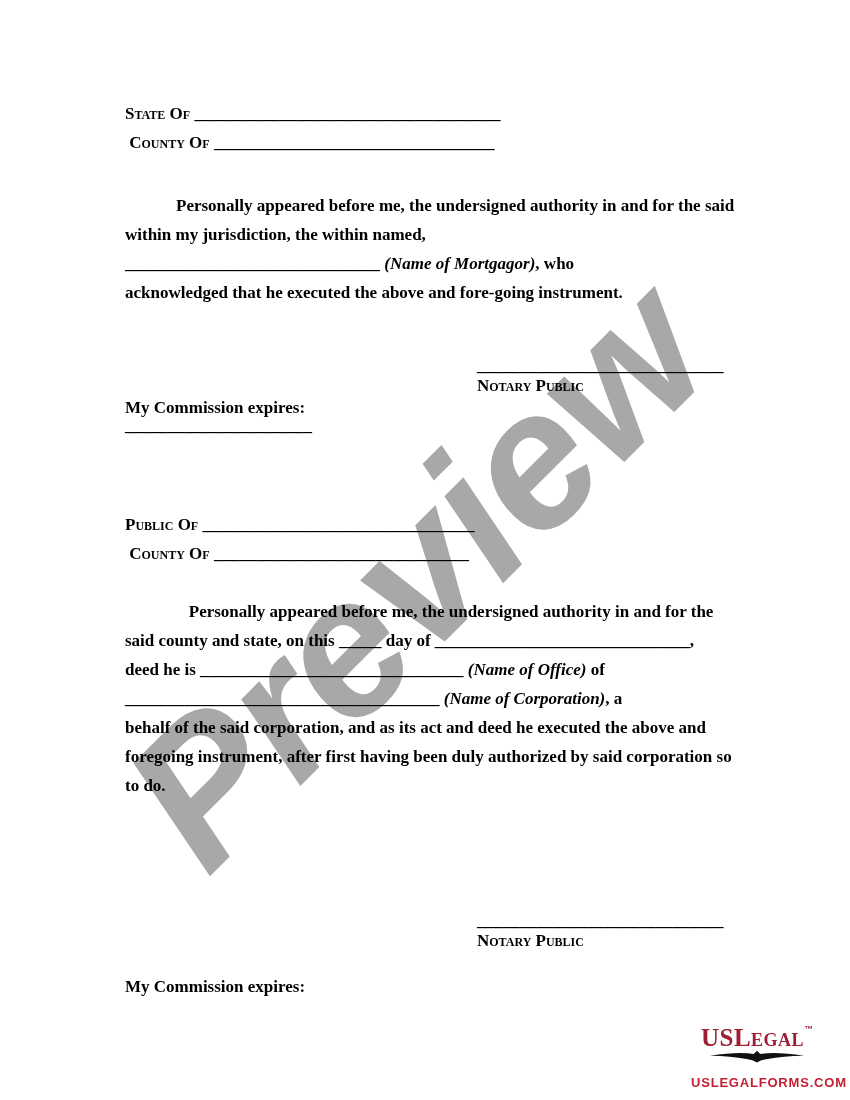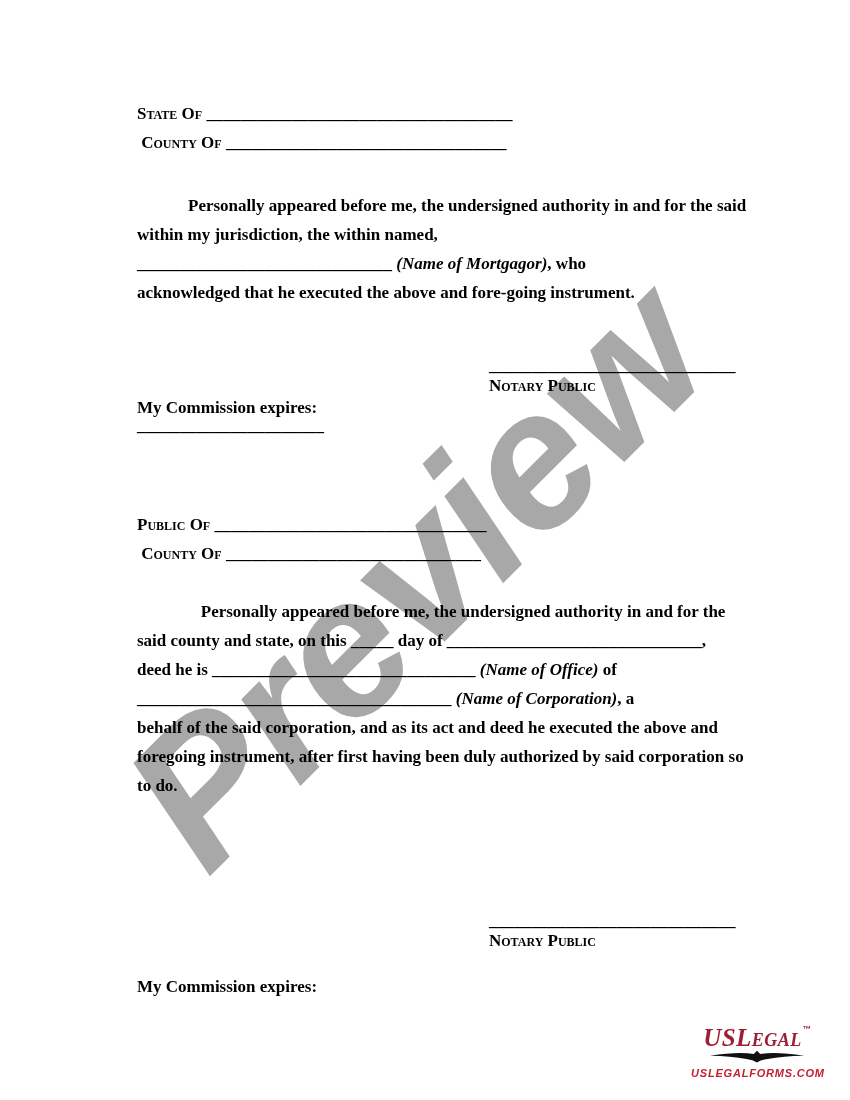--- a/index.html
+++ b/index.html
@@ -9,32 +9,32 @@
     font-weight:bold; color:#000; font-size:17px;
   }
   .watermark {
     position:absolute; left:415px; top:575px;
     transform:translate(-50%,-50%) rotate(-45deg);
     font-family:"Liberation Sans","DejaVu Sans",sans-serif;
     font-weight:bold; font-style:italic; font-size:195px;
     letter-spacing:-2px; white-space:nowrap; z-index:0; user-select:none;
   }
   .block { position:absolute; z-index:1; }
-  .block .line { white-space:pre; line-height:29px;margin-left:12px; }
+  .block .line { white-space:pre; line-height:29px; }
   .smallcaps { font-variant:small-caps; }
   .smallcaps .line, .line.smallcaps { font-variant:small-caps; }
   .notary .line { line-height:20px; }
   .tight .line { line-height:18px; }
   .it { font-style:italic; }
-  .logo { position:absolute; width:132px; text-align:center; z-index:1;font-style:italic; }
+  .logo { position:absolute; width:132px; text-align:center; z-index:1; }
   .brand { font-variant:small-caps; font-size:25px; letter-spacing:0.5px; line-height:24px; }
   .tm { font-size:9px; vertical-align:top; position:relative; top:-2px; font-family:"Liberation Sans",sans-serif; }
   .eagle { display:block; margin:-1px auto 0 auto; width:118px; height:13px; }
-  .site { font-family:"Liberation Sans","DejaVu Sans",sans-serif; font-size:11px;
-          letter-spacing:0.8px; font-weight:bold; margin-top:4px; }
+  .site { font-family:"Liberation Sans","DejaVu Sans",sans-serif; font-size:13px;
+          letter-spacing:0.8px; font-weight:bold; margin-top:12px; }
 </style>
 </head>
 <body>
 
 <div class="page">
 
   <div class="watermark" style="color: rgb(168, 168, 168);">Preview</div>
 
   <div class="block smallcaps" style="left:125px; top:99px;">
       <div class="line"><span>State Of ____________________________________</span></div>

